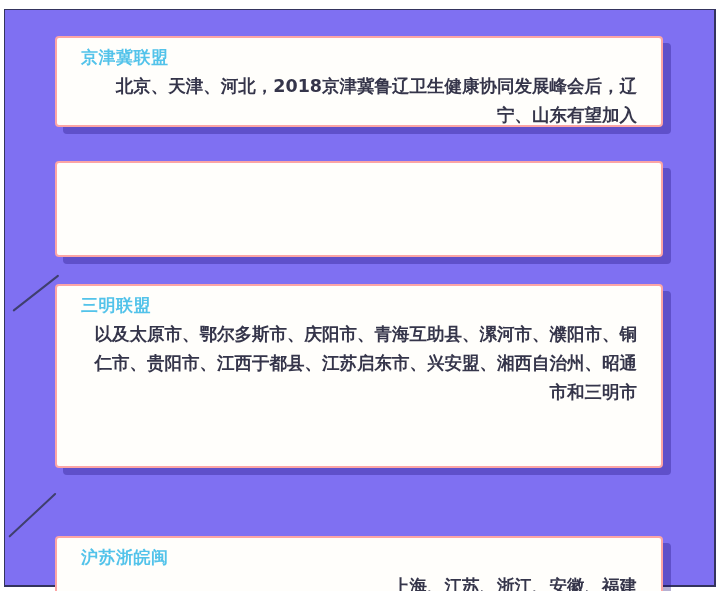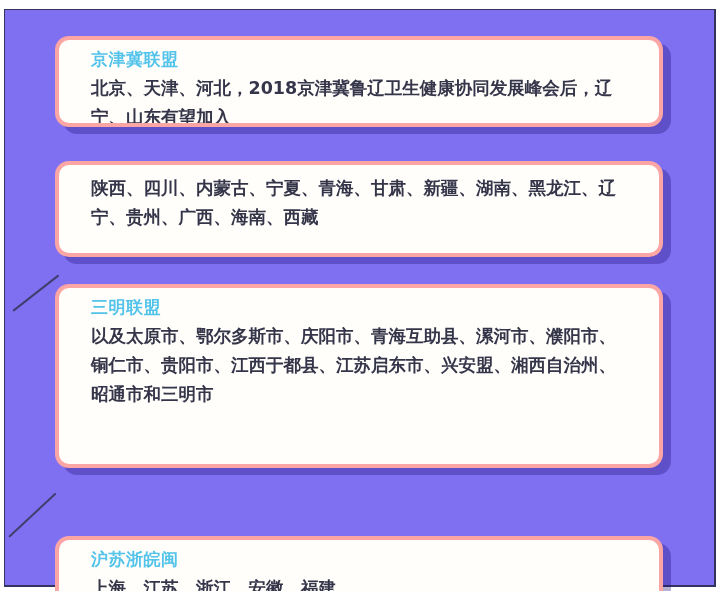--- a/index.html
+++ b/index.html
@@ -26,23 +26,23 @@
     border: 2px solid #34345e;
     border-top-width: 1px;
     border-left-width: 1px;
   }
   .card {
     position: absolute;
     box-sizing: border-box;
     width: 608px;
     left: 50px;
     background: #fffefb;
-    border: 4px solid #fca5a5;
-    border-radius: 14px;
-    padding: 9px 32px;
+    border: 2px solid #fca5a5;
+    border-radius: 4px;
+    padding: 9px 24px;
     box-shadow: 8px 7px 0 rgba(28, 12, 118, 0.32);
     overflow: hidden;
   }
   .card1 { top: 26px;  height: 91px;  }
   .card2 { top: 151px; height: 96px;  }
   .card3 { top: 274px; height: 184px; }
   .card4 { top: 526px; height: 80px;  }
   .card-title {
     margin: 0 0 5px 0;
     font-size: 17px;
@@ -50,20 +50,21 @@
     font-weight: 700;
     color: #53c3ea;
     letter-spacing: 0.5px;
   }
   .card-text {
     margin: 0;
     font-size: 17.5px;
     line-height: 29px;
     font-weight: 600;
     color: #35354a;
+    text-align: right;
   }
   .card-text + .card-text {
     margin-top: 8px;
   }
   .slash {
     position: absolute;
     height: 2px;
     background: #3f3f6e;
     border-radius: 2px;
     transform-origin: left center;
@@ -89,21 +90,20 @@
 
     <div class="slash slash1"></div>
     <div class="slash slash2"></div>
 
     <section class="card card1">
       <h2 class="card-title">京津冀联盟</h2>
       <p class="card-text">北京、天津、河北，2018京津冀鲁辽卫生健康协同发展峰会后，辽宁、山东有望加入</p>
     </section>
 
     <section class="card card2">
-      <p class="card-text">陕西、四川、内蒙古、宁夏、青海、甘肃、新疆、湖南、黑龙江、辽宁、贵州、广西、海南、西藏</p>
     </section>
 
     <section class="card card3">
       <h2 class="card-title">三明联盟</h2>
       <p class="card-text">以及太原市、鄂尔多斯市、庆阳市、青海互助县、漯河市、濮阳市、铜仁市、贵阳市、江西于都县、江苏启东市、兴安盟、湘西自治州、昭通市和三明市</p>
     </section>
 
     <section class="card card4">
       <h2 class="card-title">沪苏浙皖闽</h2>
       <p class="card-text">上海、江苏、浙江、安徽、福建</p>

